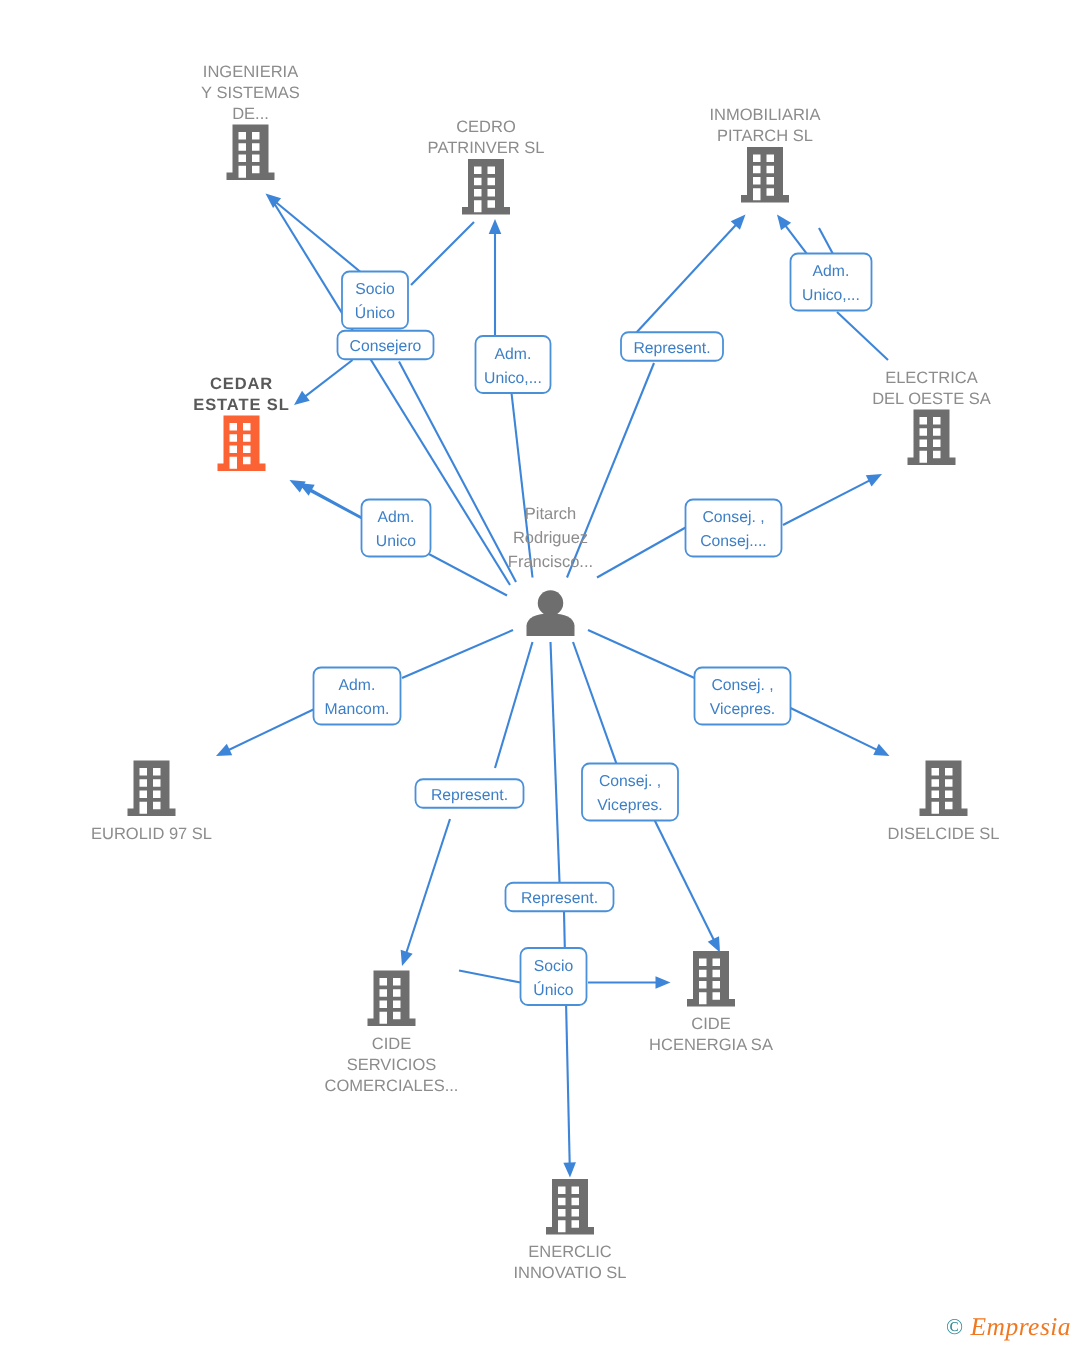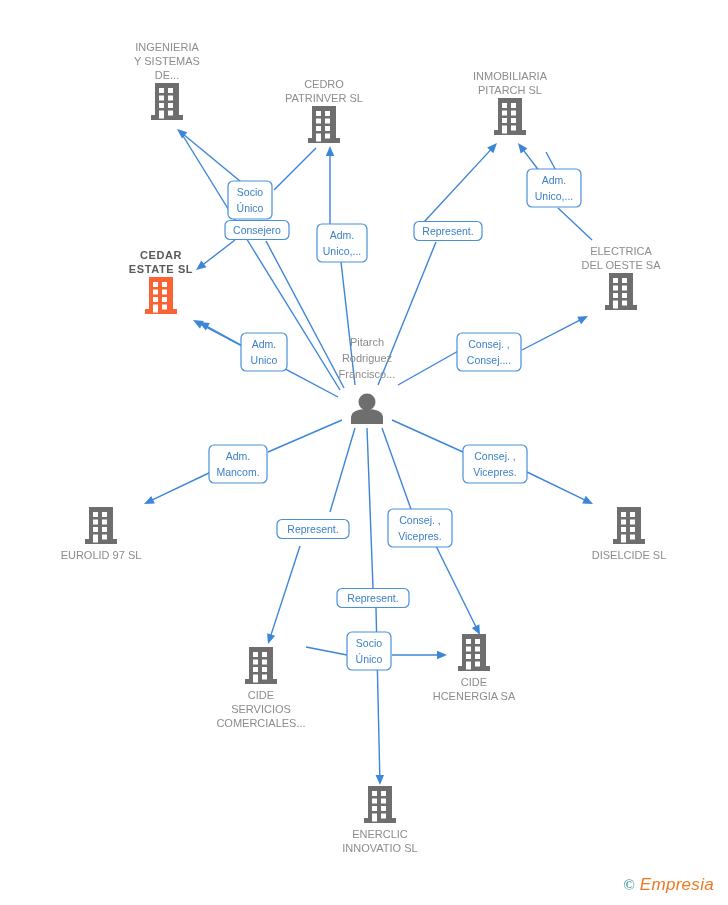--- a/index.html
+++ b/index.html
@@ -64,21 +64,21 @@
     align-items: center;
     gap: 5px;
     user-select: none;
   }
   .wm-c {
     font-family: "Liberation Serif", serif;
     font-size: 15px;
     color: #2e8b96;
   }
   .wm-name {
-    font-family: Liberation Sans, sans-serif;
+    font-family: Liberation Serif, serif;
     font-size: 17px;
     font-style: italic;
     color: #f07820;
     letter-spacing: 0.3px;
   }
 </style>
 </head>
 <body>
 
 <svg id="graph" viewBox="0 0 728 905">

